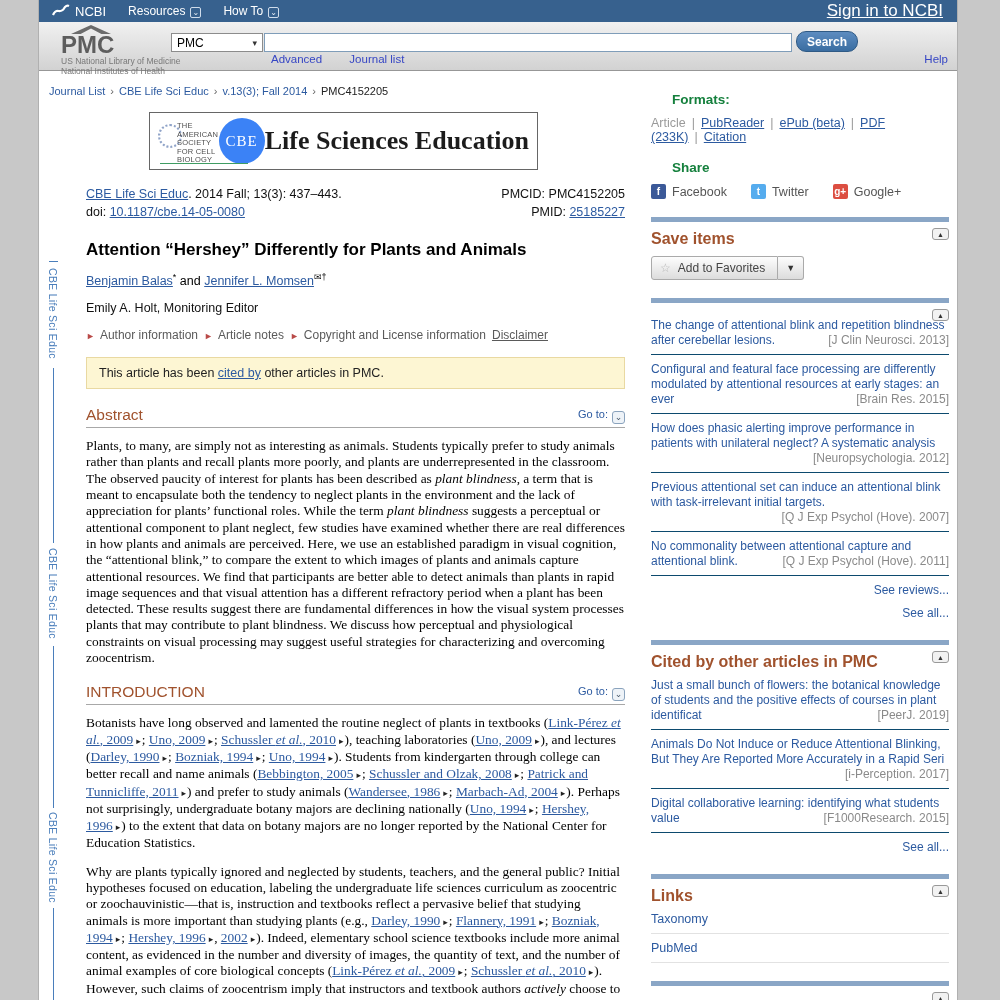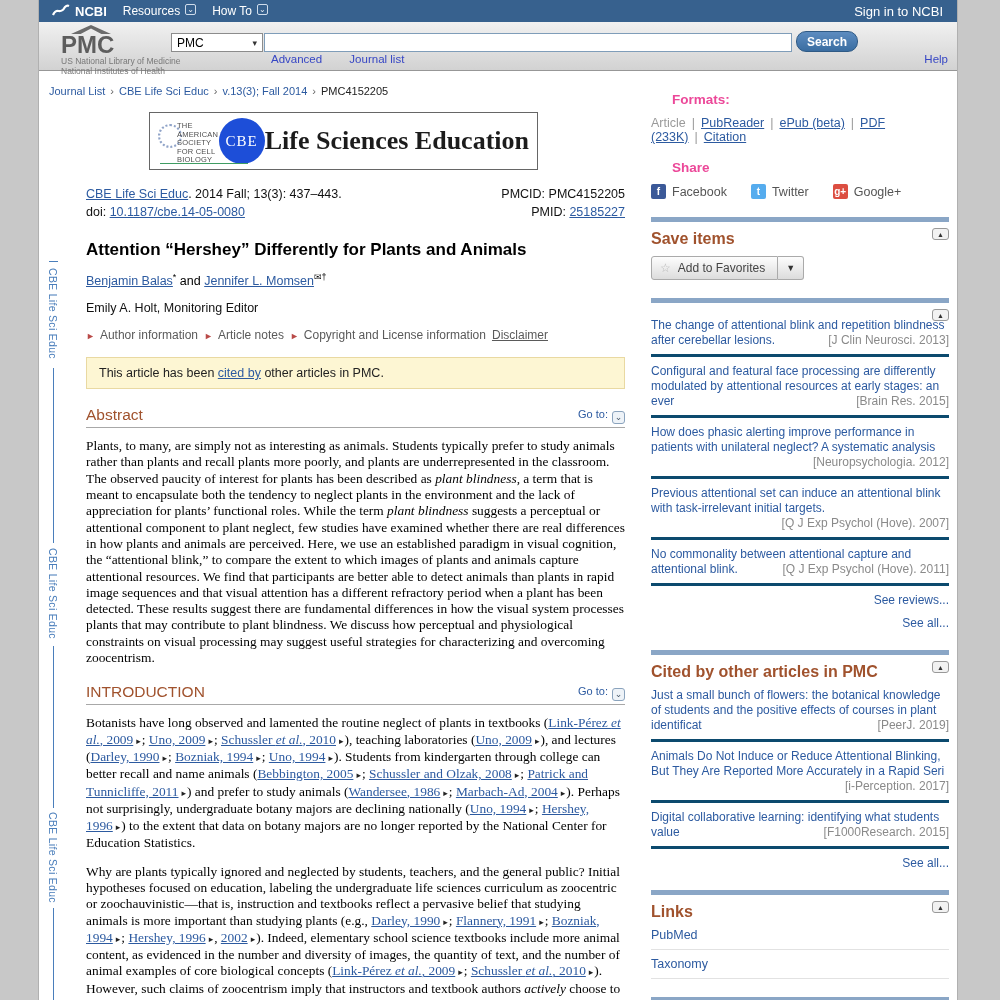--- a/index.html
+++ b/index.html
@@ -4,25 +4,25 @@
 <style>
   * { margin:0; padding:0; box-sizing:border-box; }
   body { font-family:"Liberation Sans", sans-serif; }
   .page { position:relative; width:1000px; height:1000px; background:#c8c8c8; overflow:hidden; }
   .content { position:absolute; left:38px; top:0; width:920px; height:1000px; background:#fff;
              border-left:1px solid #b0b0b0; border-right:1px solid #b0b0b0; overflow:hidden; }
 
   
   .ncbi-bar { position:absolute; left:0; top:0; width:100%; height:22px; background:#37618e; color:#fff;
               display:flex; align-items:center; font-size:12px; }
-  .ncbi-logo { display:flex; align-items:center; gap:4px; margin-left:12px; font-weight:bold; font-size:13px; }
-  .nav-item { margin-left:16px; display:flex; align-items:flex-start; gap:5px; cursor:pointer; }
+  .ncbi-logo { display:flex; align-items:center; gap:4px; margin-left:12px; font-weight:normal; font-size:13px; }
+  .nav-item { margin-left:22px; display:flex; align-items:flex-end; gap:5px; cursor:pointer; }
   .nav-box { display:inline-block; width:11px; height:11px; border:1px solid #cfdceb; border-radius:2px;
              font-size:8px; line-height:9px; text-align:center; color:#e8eef5; }
-  .signin { margin-left:auto; margin-right:14px; color:#fff; font-size:13px; cursor:pointer; }
+  .signin { margin-left:auto; margin-right:14px; color:#fff; text-decoration:underline; font-size:17px; cursor:pointer; }
 
   
   .pmc-header { position:absolute; left:0; top:22px; width:100%; height:49px;
                 background:linear-gradient(#f1f1f1,#d2d2d2); border-bottom:1px solid #979797;padding-left:8px; }
   .pmc-logo { position:absolute; left:22px; top:3px; }
   .pmc-roof { width:40px; height:9px; margin-left:10px; background:#6b6b6b;
               clip-path:polygon(50% 0, 100% 100%, 76% 100%, 50% 38%, 24% 100%, 0 100%); }
   .pmc-word { font-size:24px; font-weight:bold; color:#5d5d5d; line-height:22px; letter-spacing:0; }
   .logo-sub { font-size:8.5px; color:#787878; line-height:10px; }
   .db-select { position:absolute; left:132px; top:11px; width:92px; height:19px; background:#fff;
@@ -43,21 +43,21 @@
   .bc-sep { margin:0 5px; color:#666; }
   .bc-current { color:#222; }
 
   
   .banner { position:absolute; left:110px; top:112px; width:389px; height:58px; border:1px solid #666;
             background:#fff; display:flex; align-items:center; padding:0 8px; }
   .ascb { position:relative; width:96px; height:46px; }
   .ascb-circle { position:absolute; left:0; top:6px; width:24px; height:24px; border:2px dotted #8fa3c8; border-radius:50%; }
   .ascb-text { position:absolute; left:19px; top:4px; font-size:7.5px; line-height:8.5px; color:#4f4f4f; letter-spacing:.2px; }
   .ascb-sig { position:absolute; left:2px; bottom:0; width:88px; border-bottom:1px solid #3f9d63; }
-  .cbe-circle { width:46px; height:46px; border-radius:50%; background:#1d4ed8; color:#fff;
+  .cbe-circle { width:46px; height:46px; border-radius:50%; background:#3b82f6; color:#fff;
                 display:flex; align-items:center; justify-content:center;
                 font-family:"Liberation Serif",serif; font-size:15px; letter-spacing:1px; flex:none; }
   .banner-title { font-family:"Liberation Serif",serif; font-size:26px; font-weight:bold; color:#1c1c1c;
                   white-space:nowrap; }
 
   
   .vtick { position:absolute; width:9px; height:1px; background:#4a7ebb; }
   .vline { position:absolute; width:1px; background:#4a7ebb; left:14px; }
   .vtext { position:absolute; left:8px; writing-mode:vertical-rl; font-size:10.5px; color:#4a7ebb; letter-spacing:.3px; }
 
@@ -82,36 +82,36 @@
   .goto { font-size:11px; color:#2c5aa0; cursor:pointer; white-space:nowrap; }
   .goto-ic { display:inline-block; width:13px; height:13px; border:1px solid #8aa3bd; border-radius:3px;
              background:#eef3f8; color:#456; font-size:9px; line-height:11px; text-align:center;
              margin-left:4px; vertical-align:-2px; }
   p.para { margin:10px 0 12px; font-family:"Liberation Serif",serif; font-size:13.4px; line-height:16.3px; color:#000; }
   p.para a { color:#2c5aa0; text-decoration:underline; cursor:pointer; }
   .pop { font-size:9px; color:#222; margin:0 1px 0 3px; }
 
   
   .sidebar { position:absolute; left:612px; top:92px; width:298px; font-size:12.5px; }
-  .fmt-label, .share-label { font-weight:bold; font-size:13.5px; color:#ec4899;padding-left:21px; }
+  .fmt-label, .share-label { font-weight:bold; font-size:13.5px; color:#15803d;padding-left:21px; }
   .fmt-row { margin-top:9px; color:#9a9a9a; }
   .fmt-row a { color:#2c5aa0; text-decoration:underline; cursor:pointer; }
   .fmt-sep { margin:0 6px; color:#9a9a9a; }
   .share-label { margin-top:16px; }
   .share-row { display:flex; gap:24px; margin-top:9px; align-items:center; color:#555; }
   .share-net { display:flex; align-items:center; gap:6px; cursor:pointer; }
   .share-icon { width:15px; height:15px; border-radius:2px; color:#fff; font-weight:bold; font-size:10px;
                 display:inline-flex; align-items:center; justify-content:center; }
   .portlet { position:relative; margin-top:18px; }
   .pbar { height:5px; background:#8aa6c6; margin-bottom:8px; }
   .phead { color:#a0522d; font-weight:bold; font-size:16px; }
   .collapse { position:absolute; right:0; top:11px; width:17px; height:12px; border:1px solid #999;
               border-radius:3px; background:#f2f2f2; font-size:7px; display:flex; align-items:center;
               justify-content:center; color:#333; cursor:pointer; }
-  .sitem { padding:7px 0 6px; border-bottom:3px solid #0c4a6e; font-size:12px; line-height:15px; overflow:hidden; }
+  .sitem { padding:7px 0 6px; border-bottom:1px solid #0c4a6e; font-size:12px; line-height:15px; overflow:hidden; }
   .sitem a { color:#2c5aa0; text-decoration:none; cursor:pointer; }
   .src { float:right; color:#8a8a8a; }
   .see-row { text-align:right; padding:7px 0 2px; font-size:12px; }
   .see-row a { color:#2c5aa0; text-decoration:none; cursor:pointer; }
   .fav-wrap { display:inline-flex; margin-top:8px; }
   .fav-btn { border:1px solid #aaa; border-radius:3px 0 0 3px; background:linear-gradient(#fdfdfd,#dcdcdc);
              padding:4px 12px 4px 8px; font-size:12px; color:#444; display:flex; gap:7px; align-items:center; cursor:pointer; }
   .fav-star { color:#b9b9b9; font-size:12px; }
   .fav-caret { border:1px solid #aaa; border-left:none; border-radius:0 3px 3px 0;
                background:linear-gradient(#fdfdfd,#dcdcdc); width:26px; display:flex; align-items:center;
@@ -282,22 +282,22 @@
             <div class="sitem"><a>Digital collaborative learning: identifying what students value</a> <span class="src">[F1000Research. 2015]</span></div>
           </div>
         <div class="see-row"><a>See all...</a></div>
       </div>
 
       <div class="portlet">
         <div class="pbar"></div>
         <div class="phead">Links</div>
         <span class="collapse">▲</span>
         <div id="links-list">
+            <div class="plink-row"><a>Taxonomy</a></div>
             <div class="plink-row"><a>PubMed</a></div>
-            <div class="plink-row"><a>Taxonomy</a></div>
           </div>
       </div>
 
       <div class="portlet">
         <div class="pbar"></div>
 
         <span class="collapse">▲</span>
 
       </div>
     </div>

